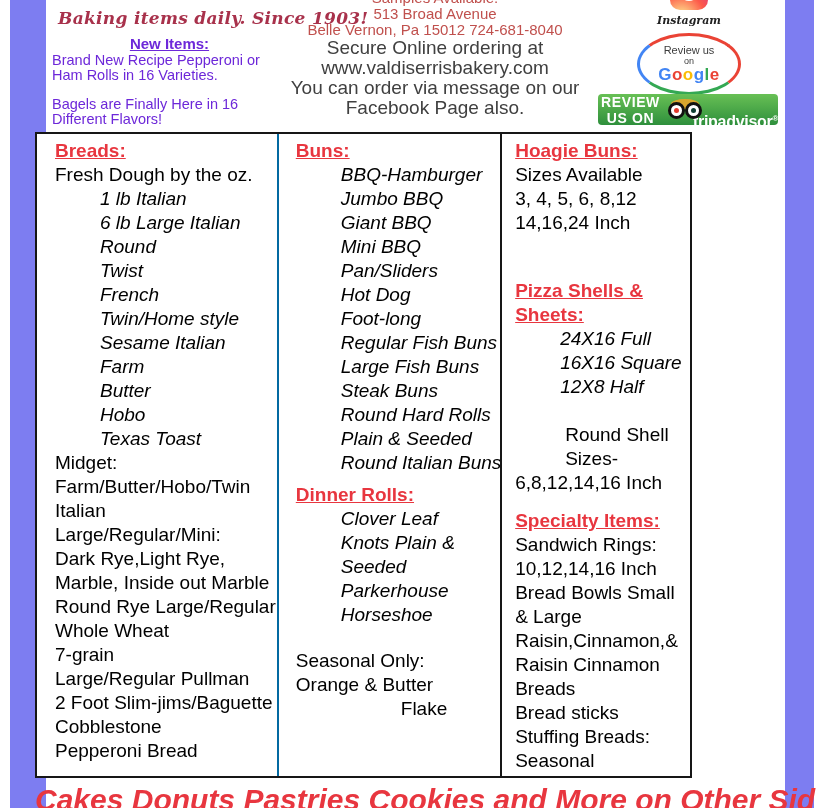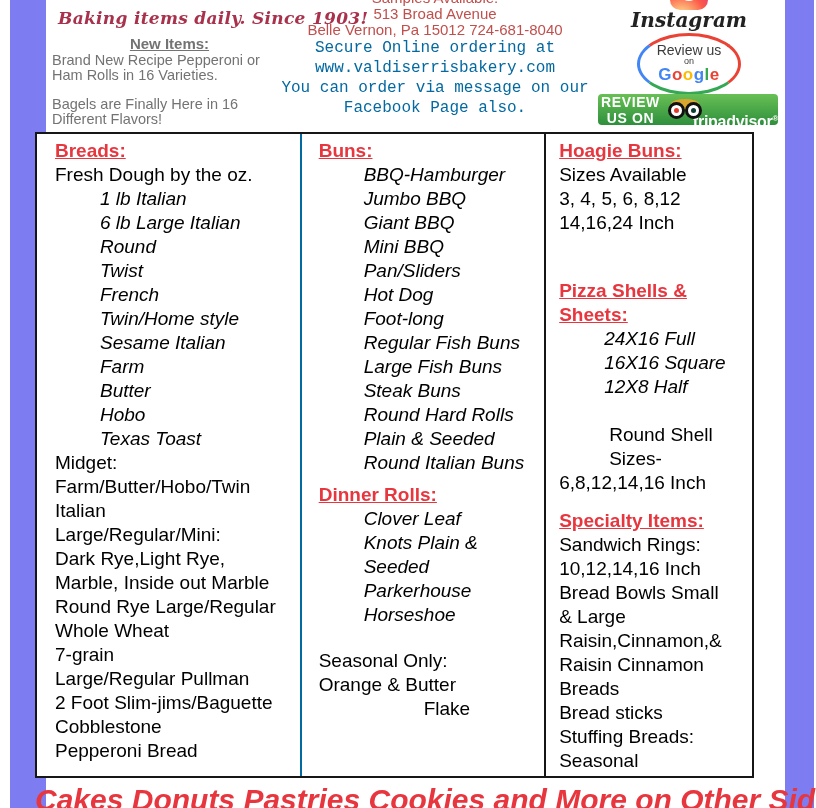--- a/index.html
+++ b/index.html
@@ -8,63 +8,63 @@
 
   .band { position:absolute; top:0; height:808px; background:#7d7df1; }
   .band-left  { left:10px; width:36px; }
   .band-right { left:785px; width:29px; }
 
   
   .tagline { position:absolute; left:58px; top:8px; width:260px;
     font-family:"DejaVu Serif", serif; font-style:italic; font-weight:bold;
     font-size:17px; color:#a8314b; letter-spacing:0.3px; white-space:nowrap; }
   .new-items { position:absolute; left:52px; top:36px; width:235px;
-    font-size:14.5px; line-height:15px; color:#737373; }
+    font-size:14.5px; line-height:15px; color:#6d28d9; }
   .new-items .ni-title { text-align:center; font-weight:bold; text-decoration:underline;
     font-size:15px; margin-bottom:2px; }
   .new-items .ni-gap { height:14px; }
 
   
   .contact { position:absolute; left:272px; top:-10px; width:326px; text-align:center; }
   .contact .addr   { font-size:15px; line-height:16px; color:#c0504d; white-space:nowrap; }
-  .contact .online { font-size:16px; line-height:20px; color:#0369a1; white-space:nowrap;font-family:Liberation Mono, monospace; }
+  .contact .online { font-size:19px; line-height:20px; color:#404040; white-space:nowrap; }
 
   
   .social { position:absolute; left:598px; top:0; width:182px; text-align:center; }
   .ig-clip { width:44px; height:11px; overflow:hidden; margin:0 auto; }
   .ig-icon { width:38px; height:38px; margin:-28px auto 0; border-radius:10px; position:relative;
     background: radial-gradient(circle at 30% 120%, #fdf497 0%, #fd5949 45%, #e03a77 70%, #c13584 95%); }
   .ig-icon:after { content:""; position:absolute; left:9px; top:9px; width:14px; height:14px;
     border:3px solid #fff; border-radius:50%; }
   .ig-label { font-family:"DejaVu Serif", serif; font-style:italic; font-weight:bold;
-    font-size:20px; color:#222; line-height:19px; }
+    font-size:11px; color:#222; line-height:19px; }
   .g-circle { width:104px; height:62px; margin:3px auto 0; border-radius:50%;
     border-left:3px solid #4285f4; border-top:3px solid #ea4335;
     border-right:3px solid #ea4335; border-bottom:3px solid #34a853;
     display:flex; flex-direction:column; align-items:center; justify-content:center; }
-  .g-line1 { font-size:14px; color:#3c3c3c; line-height:12px; }
+  .g-line1 { font-size:11px; color:#3c3c3c; line-height:12px; }
   .g-line2 { font-size:9px; color:#3c3c3c; line-height:10px; }
   .g-brand { font-size:17px; font-weight:bold; line-height:18px; letter-spacing:0.5px; }
   .trip { position:absolute; left:0; top:94px; width:180px; height:31px; border-radius:4px;
     background:linear-gradient(#68c055, #2e8f3c); display:flex; align-items:center;
     justify-content:center; gap:5px; }
   .trip-review { color:#fff; font-size:14px; font-weight:bold; letter-spacing:0.6px; }
   .owl { position:relative; width:34px; height:20px; }
   .owl .head { position:absolute; left:3px; top:-1px; width:28px; height:10px;
     background:#d9a62e; border-radius:50% 50% 0 0; }
   .owl .eye { position:absolute; top:2px; width:17px; height:17px; background:#fff;
     border:3px solid #121212; border-radius:50%; }
   .owl .eye.l { left:0; } .owl .eye.r { left:17px; }
   .owl .pup { position:absolute; left:3px; top:3px; width:5px; height:5px; border-radius:50%; }
   .owl .pup.red { background:#e23b2e; } .owl .pup.grn { background:#0d3d32; }
   .trip-brand { color:#fff; font-size:16px; font-weight:bold; letter-spacing:-0.3px;margin-top:24px; }
   .trip-reg { color:#fff; font-size:8px; vertical-align:super; }
 
   
-  .menu { position:absolute; left:35px; top:132px; width:719px; height:646px;
+  .menu { position:absolute; left:35px; top:132px; width:657px; height:646px;
     border:2px solid #161616; display:flex; background:#fff; }
   .col { height:100%; padding-top:5px; overflow:hidden; }
   .col1 { width:273px; padding-left:18px; }
   .col2 { width:254px; padding-left:17px; border-left:2px solid #0369a1; }
   .col3 { width:216px; padding-left:13px; border-left:2px solid #161616; }
   .line { font-size:19px; line-height:24px; color:#000; white-space:nowrap; }
   .head { color:#e8363f; font-weight:bold; text-decoration:underline; }
   .sub  { }
   .ind  { padding-left:45px;font-style:italic; }
   .ind2 { padding-left:105px; }

